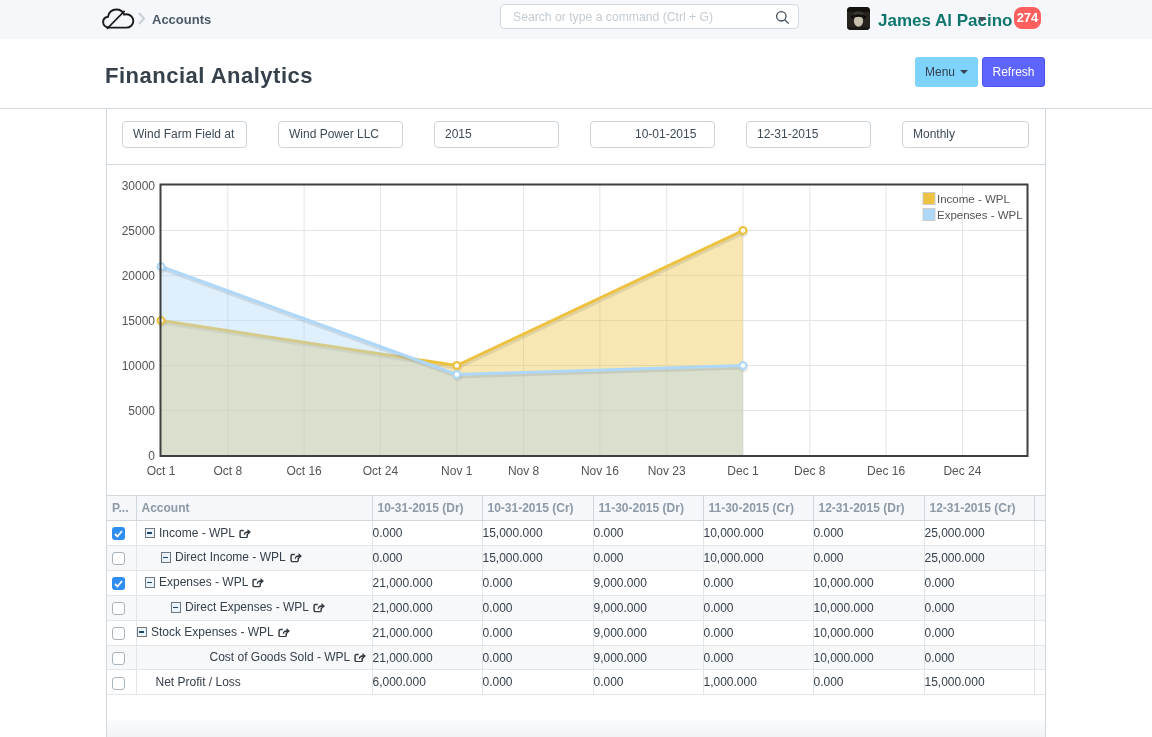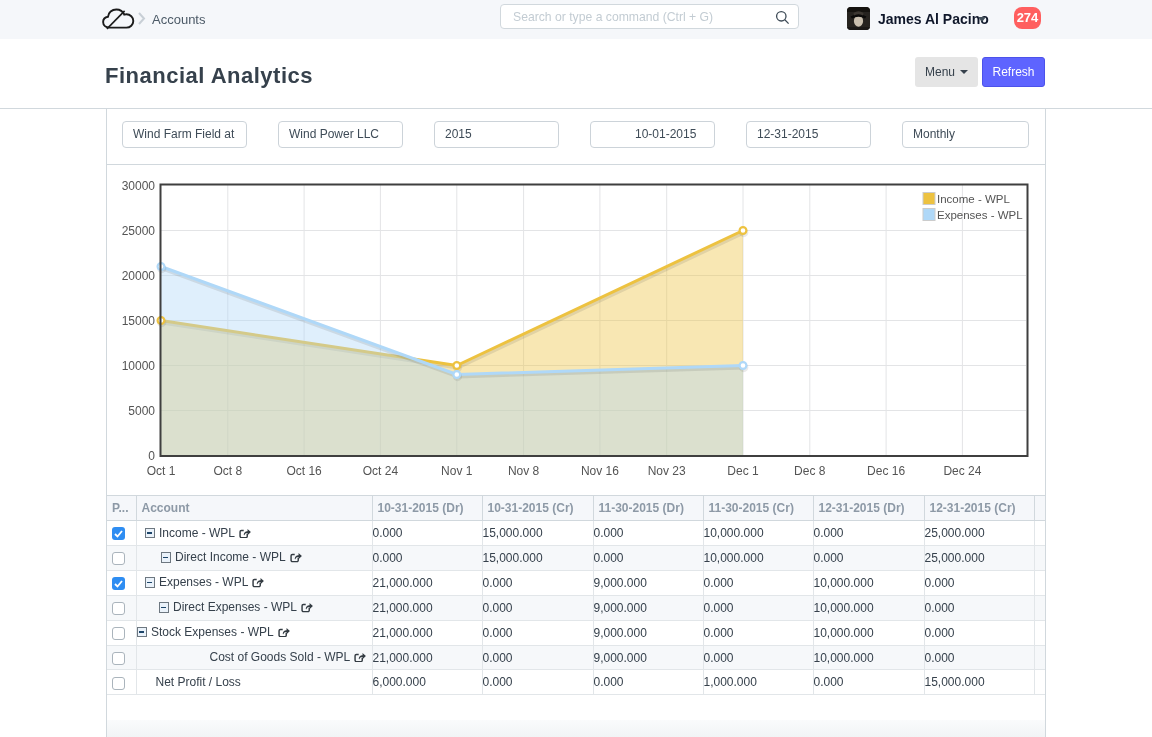--- a/index.html
+++ b/index.html
@@ -2,34 +2,34 @@
 <html><head>
 <meta charset="utf-8">
 <style>
 * { margin:0; padding:0; box-sizing:border-box; }
 html,body { width:1152px; height:737px; background:#fff; font-family:"Liberation Sans", sans-serif; overflow:hidden; position:relative; }
 
 
 #navbar { position:absolute; left:0; top:0; width:1152px; height:39.5px; background:#f5f7fa; border-bottom:1px solid #e9edf0; }
 #logo { position:absolute; left:101px; top:7px; }
 #crumb-chev { position:absolute; left:137px; top:11px; }
-#crumb { position:absolute; left:152px; top:12px; font-size:13px; font-weight:normal; color:#4c5a67; }
+#crumb { position:absolute; left:152px; top:12px; font-size:13px; font-weight:bold; color:#4c5a67; }
 #search { position:absolute; left:500px; top:4px; width:299px; height:25px; background:#fff; border:1px solid #d1d8dd; border-radius:4px; }
 #search .ph { position:absolute; left:12px; top:5px; font-size:12.2px; color:#c3ccd3; }
 #search svg { position:absolute; right:8px; top:5px; }
 #avatar { position:absolute; left:847px; top:7px; width:23px; height:23px; border-radius:4px; overflow:hidden; }
-#uname { position:absolute; left:878px; top:11px; font-size:14px; font-weight:bold; color:#0f172a; }
+#uname { position:absolute; left:878px; top:11px; font-size:17px; font-weight:bold; color:#0f766e; }
 #ucaret { position:absolute; left:978px; top:17px; width:0; height:0; border-left:4.5px solid transparent; border-right:4.5px solid transparent; border-top:5px solid #44515c; }
 #badge { position:absolute; left:1014px; top:7px; width:27px; height:22px; background:#ff5f5f; border-radius:8px; color:#fff; font-size:13px; font-weight:bold; text-align:center; line-height:22px; }
 
 
 #pagehead { position:absolute; left:0; top:39px; width:1152px; height:70px; background:#fff; border-bottom:1px solid #d1d8dd; }
 #title { position:absolute; left:105px; top:23.5px; font-size:22px; font-weight:bold; color:#36414c; letter-spacing:0.5px; }
 .btn { position:absolute; top:18px; height:30px; border-radius:3px; font-size:12px; line-height:30px; text-align:center; }
-#btn-menu { left:915px; width:63px; background:#e5e5e5; color:#36414c; }
+#btn-menu { left:915px; width:63px; background:#7dd3fc; color:#36414c; }
 #btn-menu .c { display:inline-block; vertical-align:middle; margin-left:5px; margin-top:-2px; width:0; height:0; border-left:4px solid transparent; border-right:4px solid transparent; border-top:4.5px solid #36414c; }
 #btn-refresh { left:982px; width:63px; background:#5e64ff; color:#fff; border:1px solid #4c52ea; line-height:28px; }
 
 
 #content { position:absolute; left:106px; top:109px; width:940px; height:628px; border-left:1px solid #d1d8dd; border-right:1px solid #d1d8dd; background:#fff; }
 
 
 #filters { position:absolute; left:0; top:0; width:938px; height:56px; border-bottom:1px solid #d1d8dd; }
 .finput { position:absolute; top:12px; width:125px; height:26.5px; border:1px solid #ccd3d9; border-radius:4px; font-size:12px; color:#3e4b57; line-height:24.5px; padding-left:10px; background:#fff; }
 
@@ -262,21 +262,21 @@
           <td class="num">0.000</td>
           <td class="num">9,000.000</td>
           <td class="num">0.000</td>
           <td class="num">10,000.000</td>
           <td class="num">0.000</td>
           <td></td>
     </tr>
     <tr>
       <td class="cbc"><span class="cb off"></span></td>
       <td class="acct">
-            <div style="padding-left:22px"><span class="treebox"></span><span style="margin-left:4px">Direct Expenses - WPL</span><span class="exlink"><svg width="12" height="11.5" viewBox="0 0 12.5 12">
+            <div style="padding-left:34px"><span class="treebox"></span><span style="margin-left:4px">Direct Expenses - WPL</span><span class="exlink"><svg width="12" height="11.5" viewBox="0 0 12.5 12">
                   <path d="M8.6 7 V9.7 A1.4 1.4 0 0 1 7.2 11.1 H2.5 A1.4 1.4 0 0 1 1.1 9.7 V5 A1.4 1.4 0 0 1 2.5 3.6 H4.9" fill="none" stroke="#333b42" stroke-width="1.5"></path>
                   <path d="M4.9 8.3 C5.1 5.5 6.9 4.3 8.9 4.5 L8.9 2 L12.4 5.3 L8.9 8.6 L8.9 6.3 C7.5 6.1 6.1 6.7 5.7 8.7 Z" fill="#333b42"></path>
                 </svg></span></div>
           </td>
       <td class="num">21,000.000</td>
           <td class="num">0.000</td>
           <td class="num">9,000.000</td>
           <td class="num">0.000</td>
           <td class="num">10,000.000</td>
           <td class="num">0.000</td>

